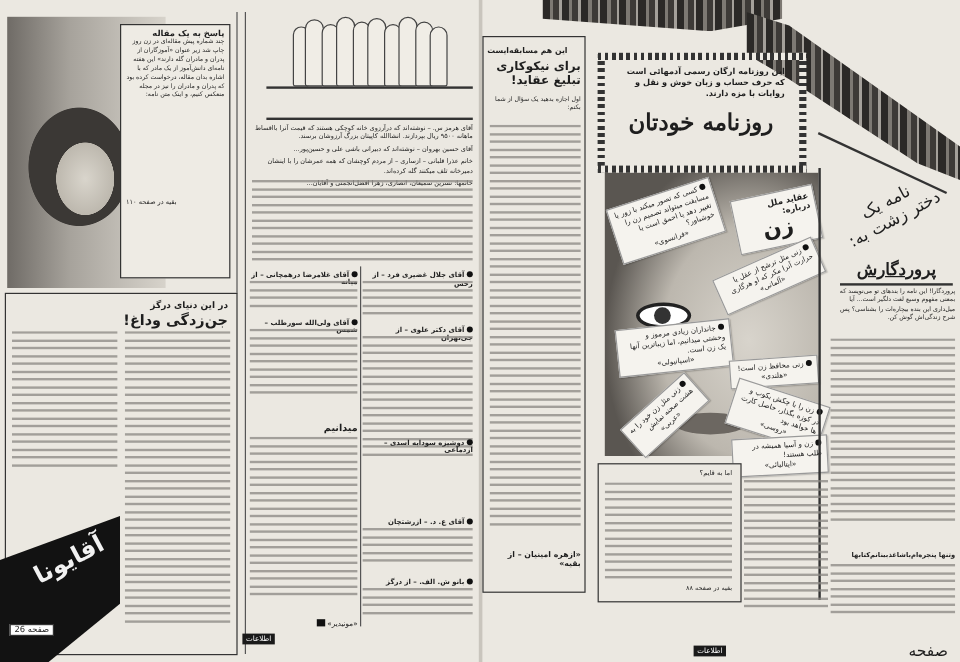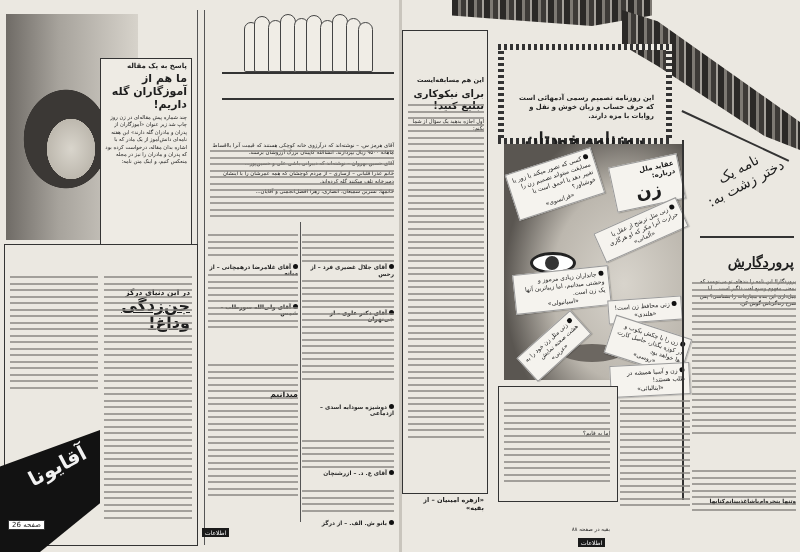--- a/index.html
+++ b/index.html
@@ -10,21 +10,21 @@
     color: #1e1e1e;
     position: relative;
   }
   .page {
     position: absolute; top: 0; height: 552px;
     background: #ebe8e1;
   }
   #page-left { left: 0; width: 400px; }
   #page-right { left: 402px; width: 398px; }
   .gutter { position: absolute; left: 399px; top: 0; width: 4px; height: 552px; background: #c9c5bd; }
-  .rtl { direction: rtl; text-align: right; margin-top: 38px; }
+  .rtl { direction: rtl; text-align: right; }
   .box { position: absolute; border: 1.5px solid #333; background: #eeebe4; }
   .vline { position: absolute; width: 1px; background: #555; }
   .hline { position: absolute; height: 1.5px; background: #333; }
 
   
   .textblock { position: absolute; overflow: hidden; }
   .textblock .ln {
     height: 2px; margin: 0 0 4.5px 0; background: #8a8781; opacity: .75;
   }
   .kicker { font-size: 9px; font-weight: bold; }
@@ -70,30 +70,29 @@
   .bullet { display: inline-block; width: 5px; height: 5px; border-radius: 50%; background: #111; }
 </style>
 </head>
 <body>
 
 <div class="page" id="page-left">
 
   <div class="photo" id="photo-girl" style="left:6px; top:14px; width:132px; height:226px;"></div>
   <div class="box rtl" style="left:100px; top:20px; width:92px; height:212px; padding:3px 4px; box-sizing:border-box;">
     <div class="kicker" style="font-size:7px;">پاسخ به یک مقاله</div>
-    <div class="headline" style="font-size:11px; line-height:13px; margin:2px 0 3px;">ما هم از آموزگاران گله داریم!</div>
     <div style="font-size:5.2px; line-height:7.4px; height:132px; overflow:hidden;">چند شماره پیش مقاله‌ای در زن روز چاپ شد زیر عنوان «آموزگاران از پدران و مادران گله دارند» این هفته نامه‌ای دانش‌آموز از یک مادر که با اشاره بدان مقاله، درخواست کرده بود که پدران و مادران را نیز در مجله منعکس کنیم، و اینک متن نامه:</div>
     <div style="font-size:5.5px; text-align:left; margin-top:2px;">بقیه در صفحه ۱۱۰</div>
   </div>
   <div class="vline" style="left:197px; top:10px; height:235px;"></div>
 
   <div class="box" style="left:4px; top:244px; width:192px; height:300px; background:#ebe8e1;"></div>
   <div class="rtl" style="position:absolute; left:80px; top:250px; width:110px;">
     <div class="kicker" style="font-size:7.5px;">در این دنیای درگز</div>
-    <div class="headline" style="font-size:16px;text-decoration:underline;">جن‌زدگی وداغ!</div>
+    <div class="headline" style="font-size:12px;">جن‌زدگی وداغ!</div>
   </div>
   <div class="textblock" style="left:104px; top:276px; width:88px; height:252px;">
     <div class="ln"></div>
       <div class="ln"></div>
       <div class="ln"></div>
       <div class="ln"></div>
       <div class="ln"></div>
       <div class="ln"></div>
       <div class="ln"></div>
       <div class="ln"></div>
@@ -301,22 +300,22 @@
 
 <div class="page" id="page-right">
 
   <div class="crowd" style="left:50px; top:0; width:348px; height:150px;">
     <div style="position:absolute; left:0; top:0; width:200px; height:26px; background:repeating-linear-gradient(90deg,#2b2927 0 6px,#7d7973 6px 9px,#3d3a37 9px 14px,#a4a09a 14px 16px); clip-path:polygon(0 0,100% 0,100% 60%,70% 100%,0 60%);"></div>
     <div style="position:absolute; left:170px; top:10px; width:178px; height:140px; background:repeating-linear-gradient(90deg,#2b2927 0 6px,#7d7973 6px 9px,#3d3a37 9px 14px,#a4a09a 14px 16px); clip-path:polygon(0 0,20% 8%,100% 80%,100% 100%,80% 90%,20% 40%,0 25%);"></div>
   </div>
 
   <div class="box" style="left:0; top:30px; width:84px; height:462px; background:#ebe8e1; border-width:1.5px;"></div>
   <div class="rtl" style="position:absolute; left:4px; top:38px; width:78px;">
-    <div class="kicker" style="font-size:6.5px; text-align:right;">این هم مسابقه‌ایست</div>
-    <div class="headline" style="font-size:10px; line-height:12px; margin-top:4px;">برای نیکوکاری تبلیغ کنید!</div>
+    <div class="kicker" style="font-size:6.5px; text-align:left;">این هم مسابقه‌ایست</div>
+    <div class="headline" style="font-size:10px; line-height:12px; margin-top:4px;">برای نیکوکاری تبلیغ عقاید!</div>
     <div style="font-size:5.2px; line-height:7px; margin-top:6px;">اول اجازه بدهید یک سؤال از شما بکنم:</div>
   </div>
   <div class="textblock" style="left:6px; top:104px; width:76px; height:342px;">
     <div class="ln"></div>
       <div class="ln"></div>
       <div class="ln"></div>
       <div class="ln"></div>
       <div class="ln"></div>
       <div class="ln"></div>
       <div class="ln"></div>
@@ -363,22 +362,22 @@
       <div class="ln"></div>
       <div class="ln"></div>
       <div class="ln"></div>
       <div class="ln"></div>
       <div class="ln"></div>
   </div>
   <div class="rtl" style="position:absolute; left:4px; top:458px; width:78px; font-size:6.5px; font-weight:bold;">«ازهره امینیان – از بقیه»</div>
 
   <div class="greek" style="left:96px; top:44px; width:162px; height:88px;"></div>
   <div class="rtl" style="position:absolute; left:112px; top:56px; width:140px;">
-    <div style="font-size:6.8px; font-weight:bold; line-height:9px;">این روزنامه تصمیم رسمی آدمهائی است که حرف حساب و زبان خوش و نقل و روایات با مزه دارند.</div>
-    <div class="bigtitle" style="font-size:19px; margin-top:7px; text-align:center;font-family:Liberation Serif, serif;">روزنامه خودتان</div>
+    <div style="font-size:6.8px; font-weight:bold; line-height:9px;">این روزنامه ارگان رسمی آدمهائی است که حرف حساب و زبان خوش و نقل و روایات با مزه دارند.</div>
+    <div class="bigtitle" style="font-size:19px; margin-top:7px; text-align:center;">روزنامه خودتان</div>
   </div>
 
   <div class="photo" id="photo-face" style="left:102px; top:144px; width:178px; height:236px;">
     <div class="eye" style="left:26px; top:108px;"></div>
     <div class="lips" style="left:58px; top:200px;"></div>
   </div>
   <div class="note" style="left:210px; top:160px; width:60px; padding:4px; font-size:7px; transform:rotate(-12deg);">
     <div style="font-weight:bold;">عقاید ملل درباره:</div>
     <div style="font-size:18px; font-weight:bold; text-align:center; line-height:20px;">زن</div>
   </div>
@@ -429,21 +428,21 @@
       <div class="ln"></div>
     </div>
   <div class="rtl" style="position:absolute; left:102px; top:488px; width:106px; font-size:5.4px;">بقیه در صفحه ۸۸</div>
 
   <div style="position:absolute; left:280px; top:140px; width:1.5px; height:360px; background:#333;"></div>
   <div style="position:absolute; left:280px; top:110px; width:118px; height:1.5px; background:#333; transform:rotate(25deg); transform-origin:left center;"></div>
   <div style="position:absolute; left:290px; top:160px; width:100px; direction:rtl; text-align:center; transform:rotate(-28deg); transform-origin:center;">
     <div style="font-size:14px;">نامه یک</div>
     <div style="font-size:14px;">دختر زشت به:</div>
   </div>
-  <div class="bigtitle rtl" style="position:absolute; left:298px; top:216px; width:94px; font-size:14px; text-decoration:underline;">پروردگارش</div>
+  <div class="bigtitle rtl" style="position:absolute; left:298px; top:216px; width:94px; font-size:14px; text-align:center;text-decoration:underline;">پروردگارش</div>
   <div class="hline" style="left:298px; top:236px; width:94px;"></div>
   <div class="rtl" style="position:absolute; left:290px; top:240px; width:104px; font-size:5.2px; line-height:7.3px;">پروردگارا! این نامه را بندهای تو می‌نویسد که بمعنی مفهوم وسیع لغت دلگیر است... آیا میل‌داری این بنده بیچاره‌ات را بشناسی؟ پس شرح زندگی‌اش گوش کن.</div>
   <div class="textblock" style="left:290px; top:282px; width:104px; height:160px;">
       <div class="ln"></div>
       <div class="ln"></div>
       <div class="ln"></div>
       <div class="ln"></div>
       <div class="ln"></div>
       <div class="ln"></div>
       <div class="ln"></div>

